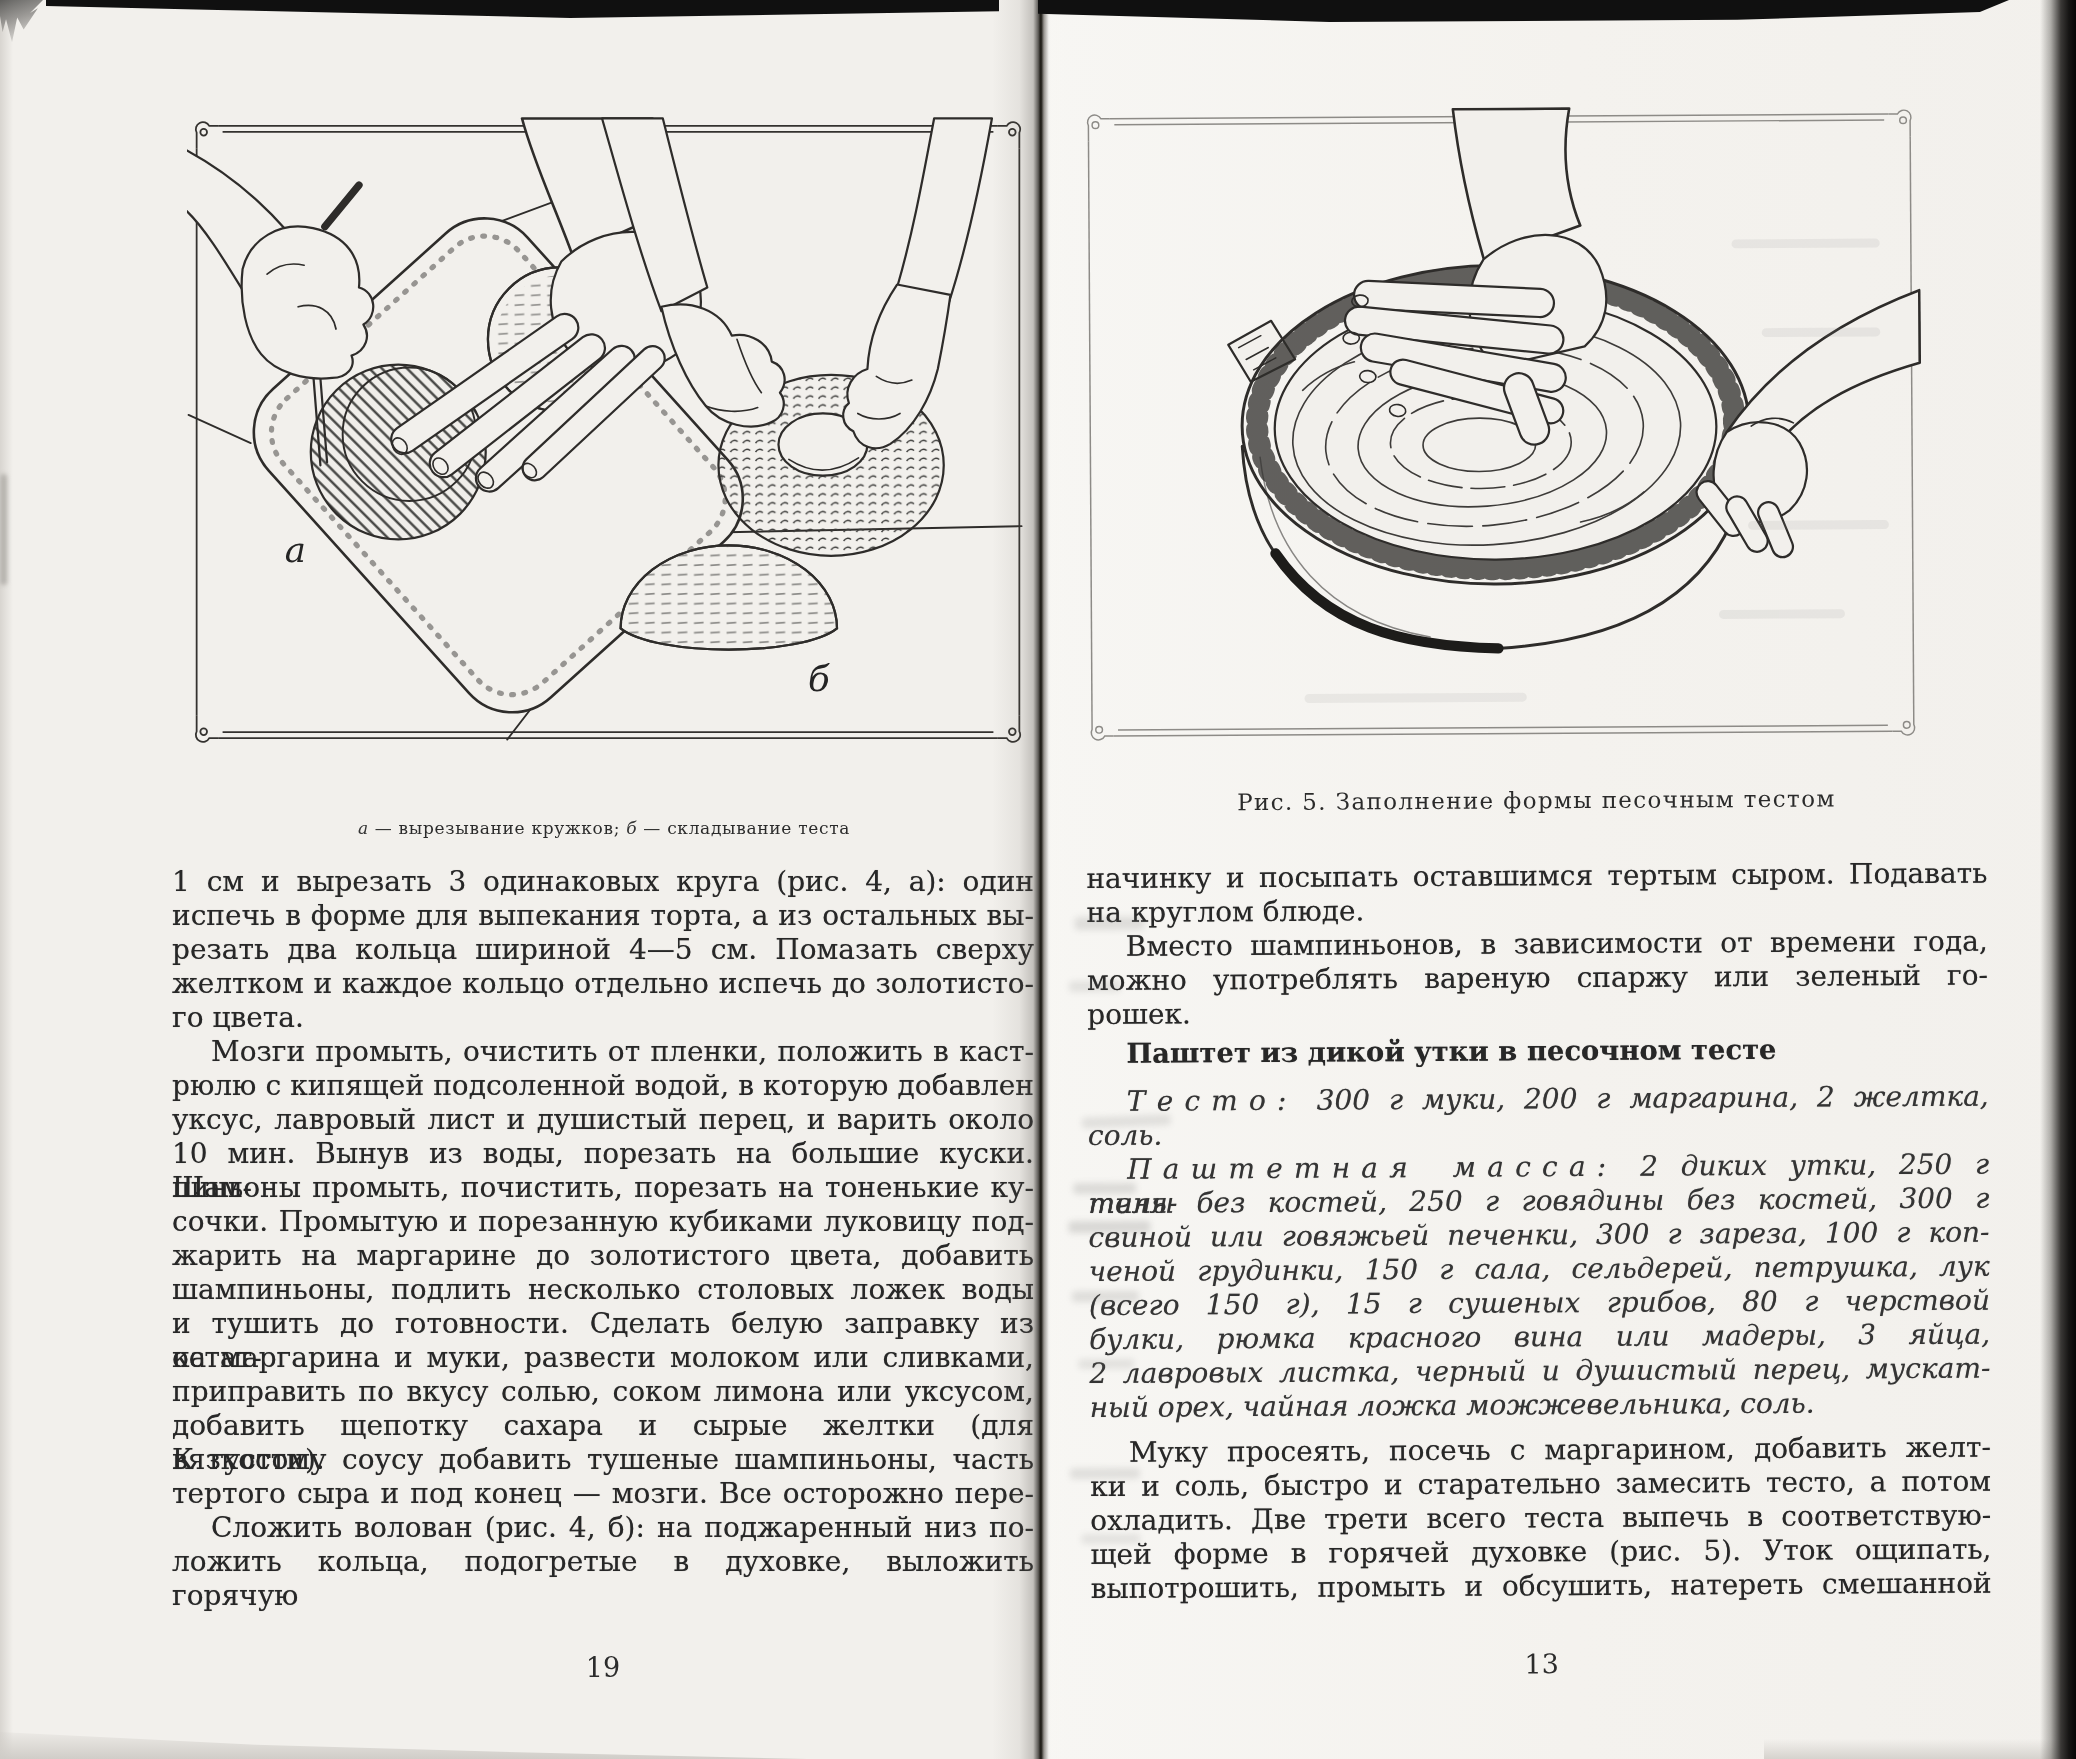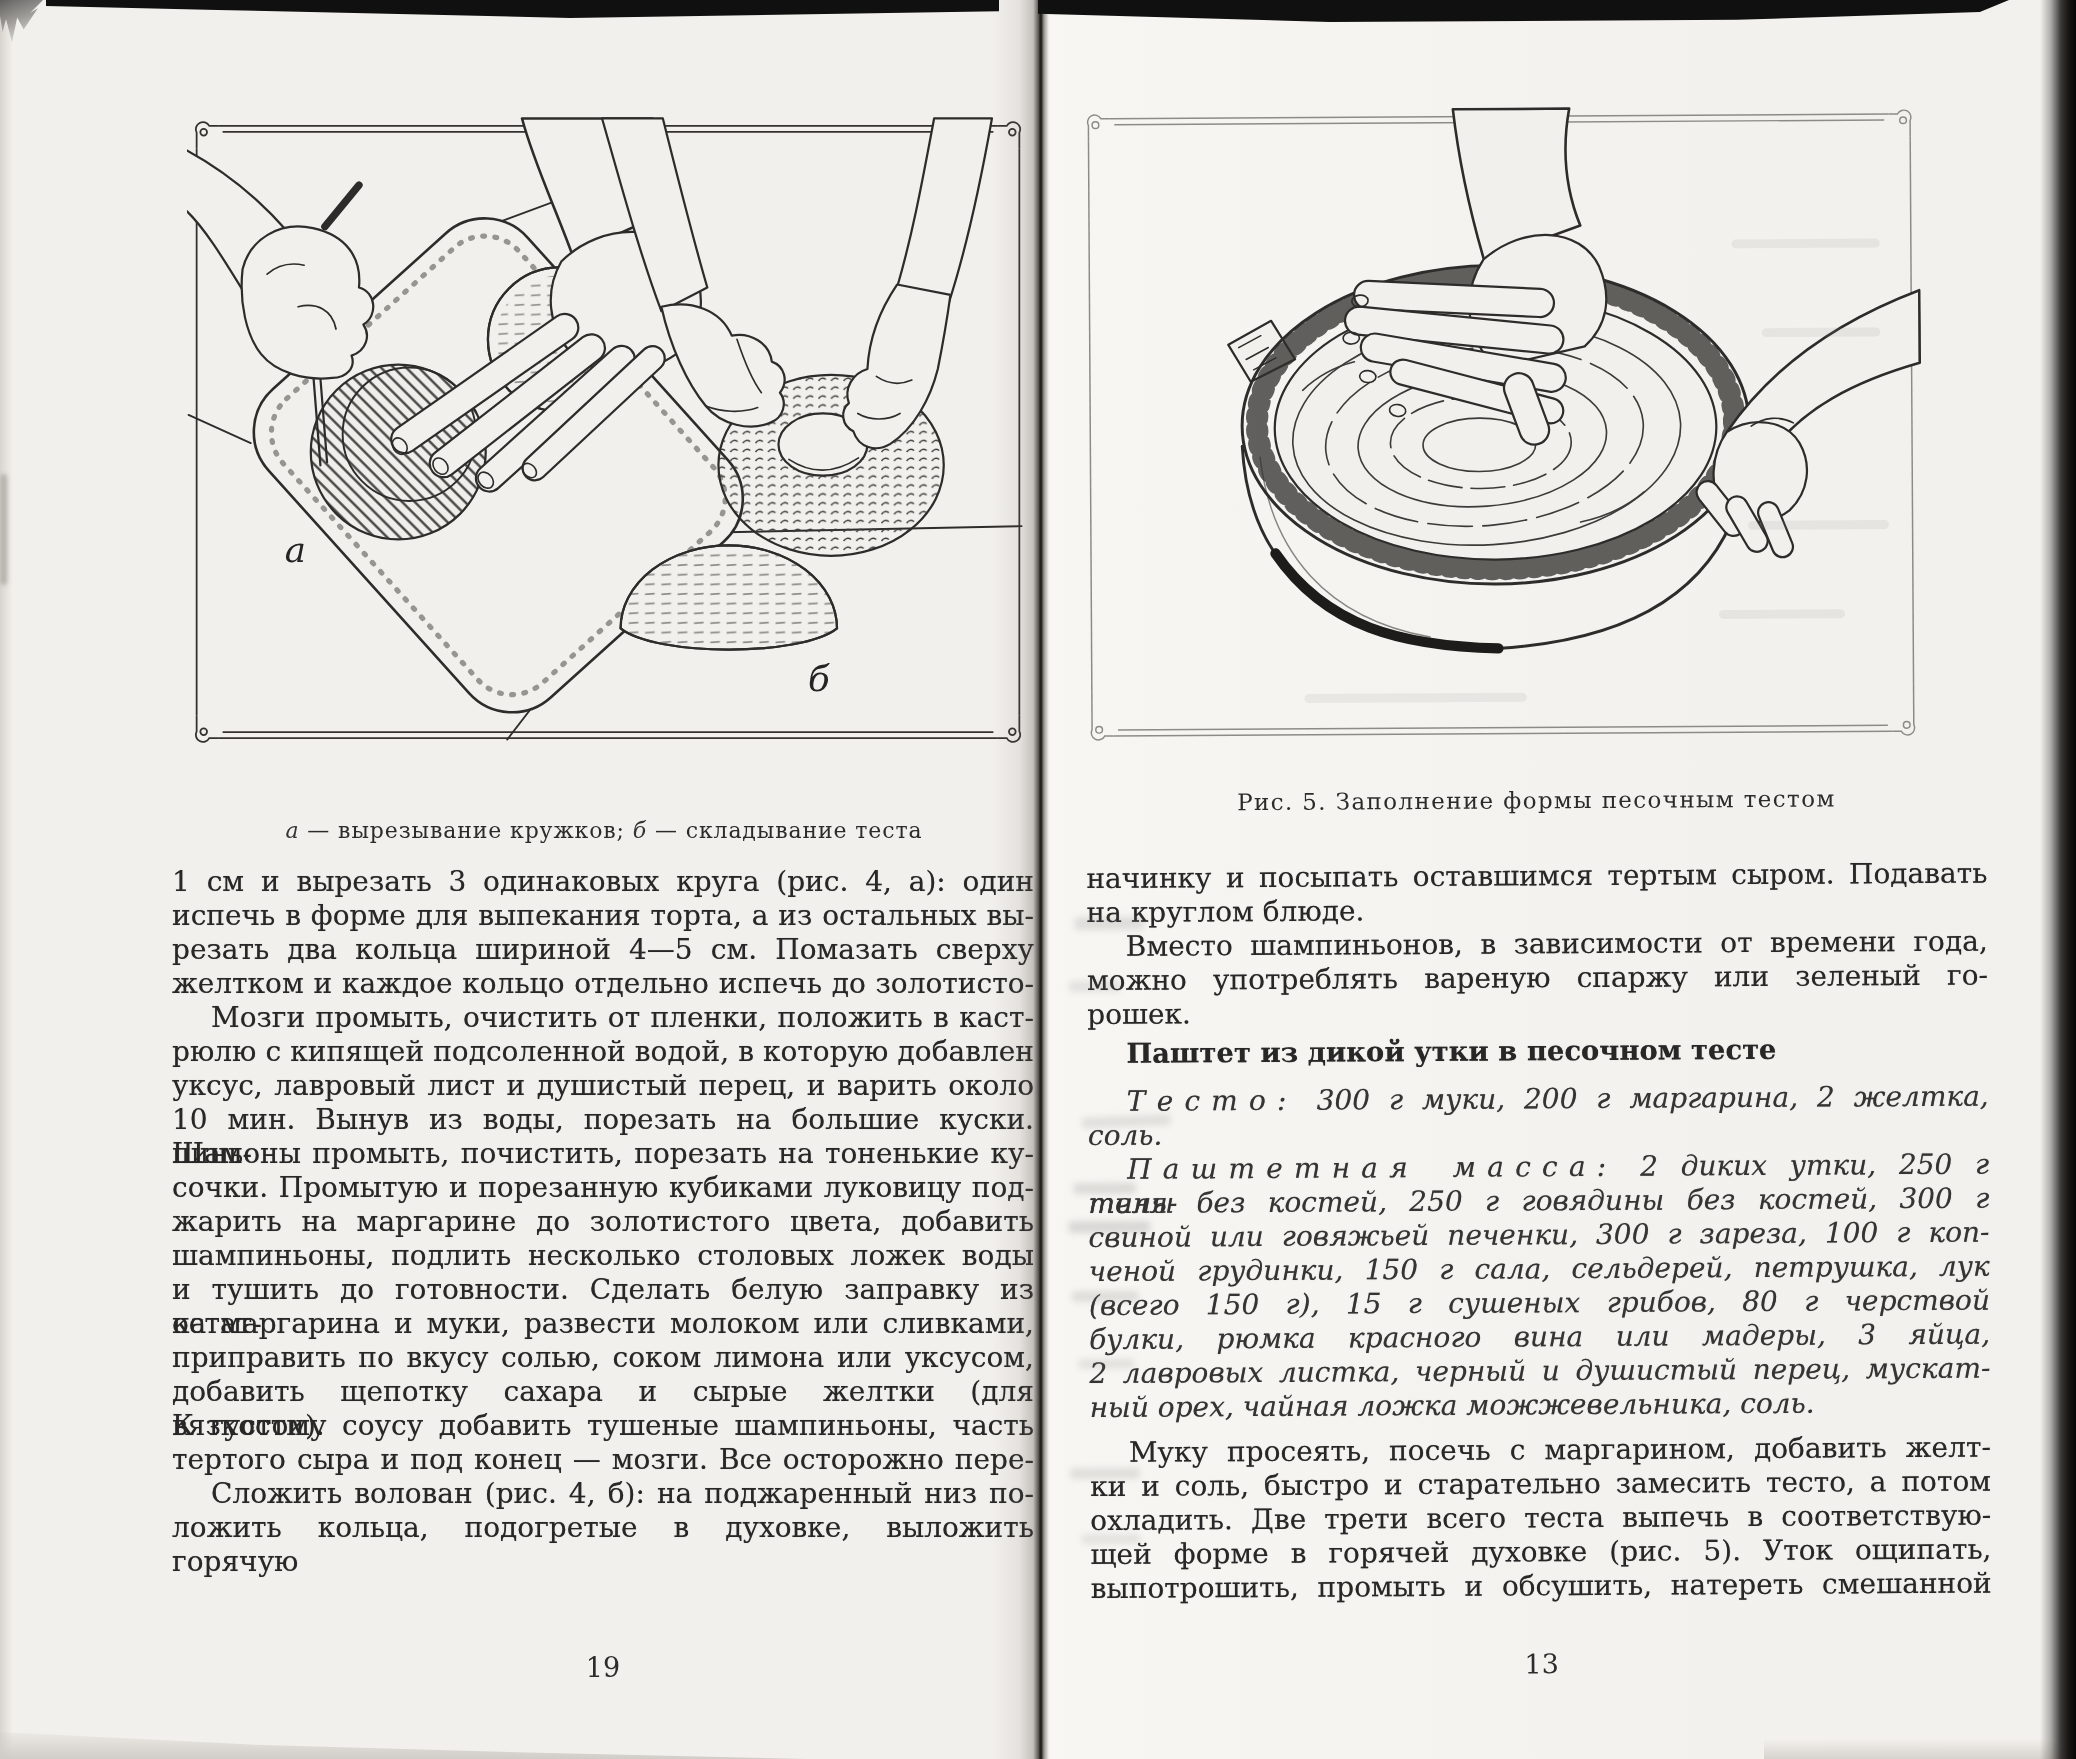--- a/index.html
+++ b/index.html
@@ -50,21 +50,21 @@
   .ln{display:block;width:100%;font-size:28px;line-height:34px;height:34px;
       color:#272727;white-space:nowrap;text-shadow:0 0 0.7px rgba(45,45,45,.55);}
   .j{text-align:justify;text-align-last:justify;white-space:normal;}
   .nj{text-align:left;}
   .ind{text-indent:39px;}
   .it{font-style:italic;color:#343434;}
   .it .sp{letter-spacing:.40em;}
   .bold{font-weight:bold;font-size:27.4px;}
   .caption{position:absolute;text-align:center;color:#2b2b2b;}
   .cap1{font-size:23px;letter-spacing:.06em;}
-  .cap2{font-size:22px;letter-spacing:.04em;}
+  .cap2{font-size:17px;letter-spacing:.04em;}
   .pagenum{position:absolute;font-size:27px;color:#2c2c2c;text-align:center;}
   .figure{position:absolute;}
   svg text.flabel{font-family:"DejaVu Serif","Liberation Serif",serif;
       font-style:italic;font-size:48px;fill:#242424;}
 </style>
 </head>
 <body>
 
 <div class="page page-left">
 
@@ -166,20 +166,21 @@
     </svg>
   </div>
 
   <div class="caption cap2" style="left:172px;top:818px;width:864px;"><span class="it">а</span><span> — вырезывание кружков; </span><span class="it">б</span><span> — складывание теста</span></div>
 
   <div class="col" style="left:172px;top:865px;width:862px;">
     <span class="ln j">1 см и вырезать 3 одинаковых круга (рис. 4, а): один</span>
     <span class="ln j">испечь в форме для выпекания торта, а из остальных вы-</span>
     <span class="ln j">резать два кольца шириной 4—5 см. Помазать сверху</span>
     <span class="ln j">желтком и каждое кольцо отдельно испечь до золотисто-</span>
+    <span class="ln nj">го цвета.</span>
     <span class="ln j ind">Мозги промыть, очистить от пленки, положить в каст-</span>
     <span class="ln j">рюлю с кипящей подсоленной водой, в которую добавлен</span>
     <span class="ln j">уксус, лавровый лист и душистый перец, и варить около</span>
     <span class="ln j">10 мин. Вынув из воды, порезать на большие куски. Шам-</span>
     <span class="ln j">пиньоны промыть, почистить, порезать на тоненькие ку-</span>
     <span class="ln j">сочки. Промытую и порезанную кубиками луковицу под-</span>
     <span class="ln j">жарить на маргарине до золотистого цвета, добавить</span>
     <span class="ln j">шампиньоны, подлить несколько столовых ложек воды</span>
     <span class="ln j">и тушить до готовности. Сделать белую заправку из остат-</span>
     <span class="ln j">ка маргарина и муки, развести молоком или сливками,</span>

